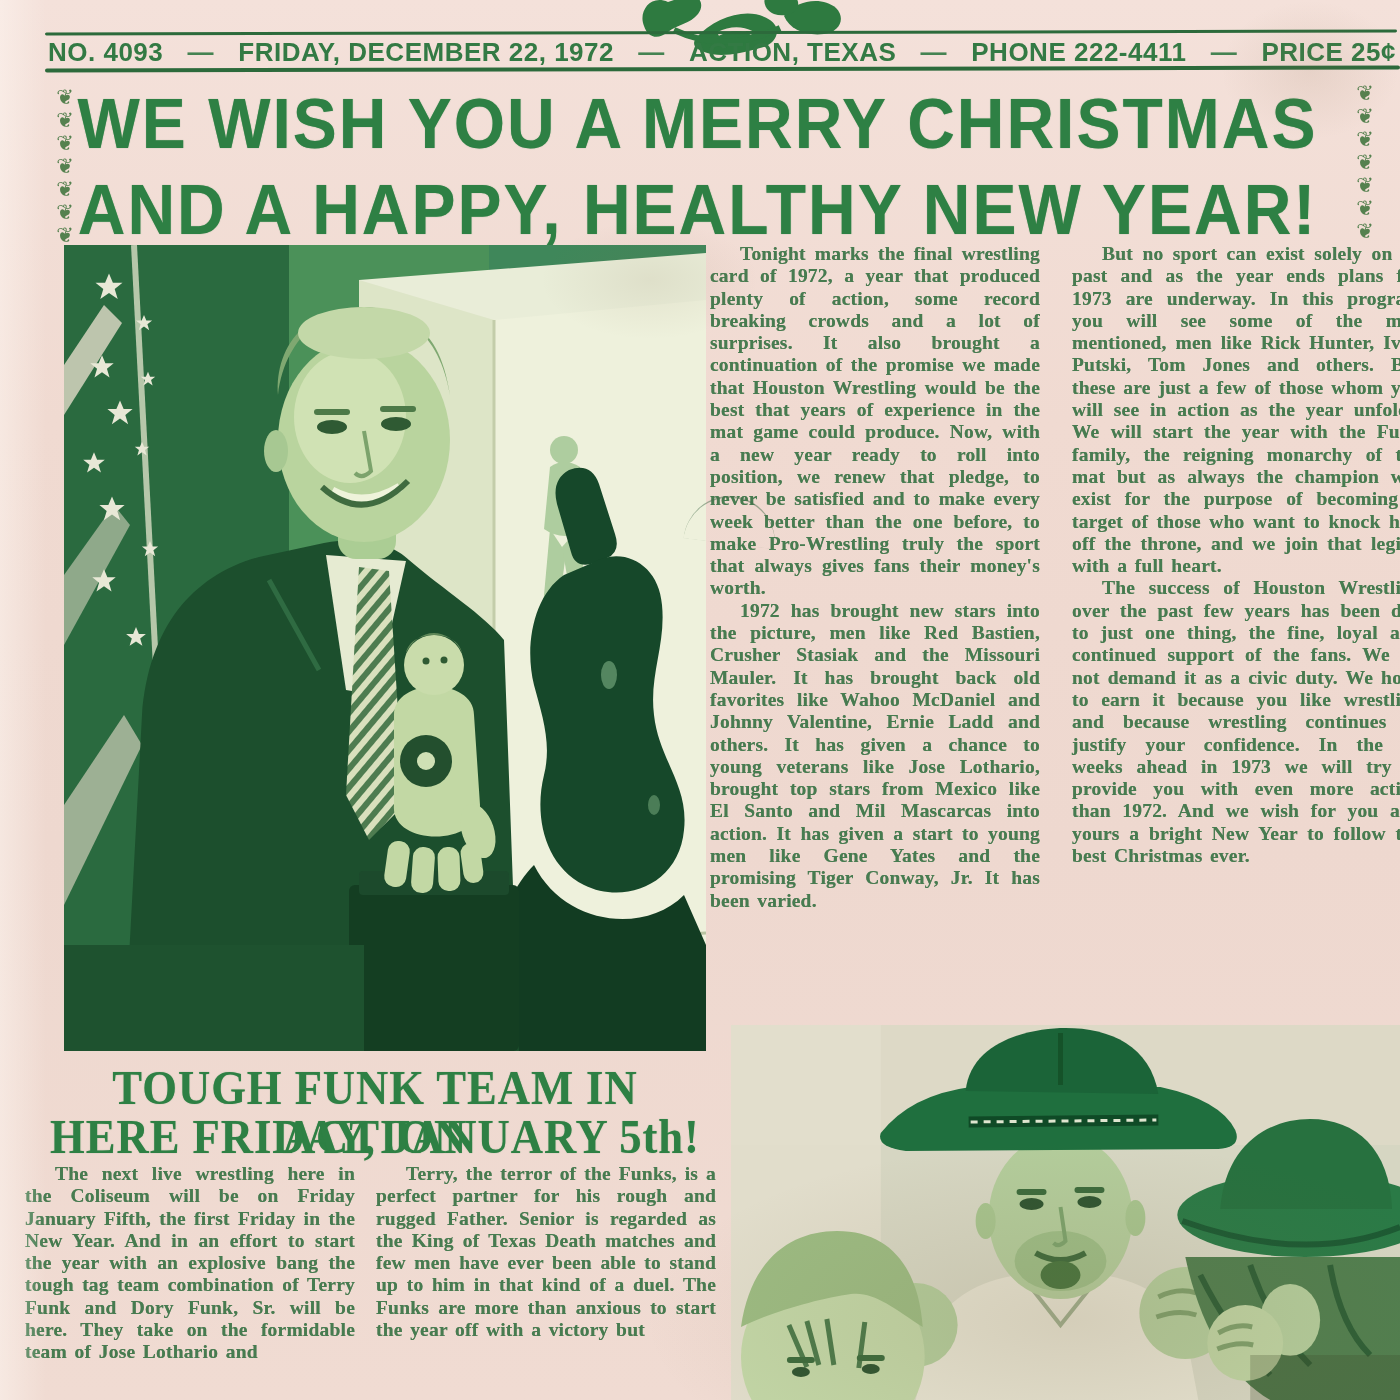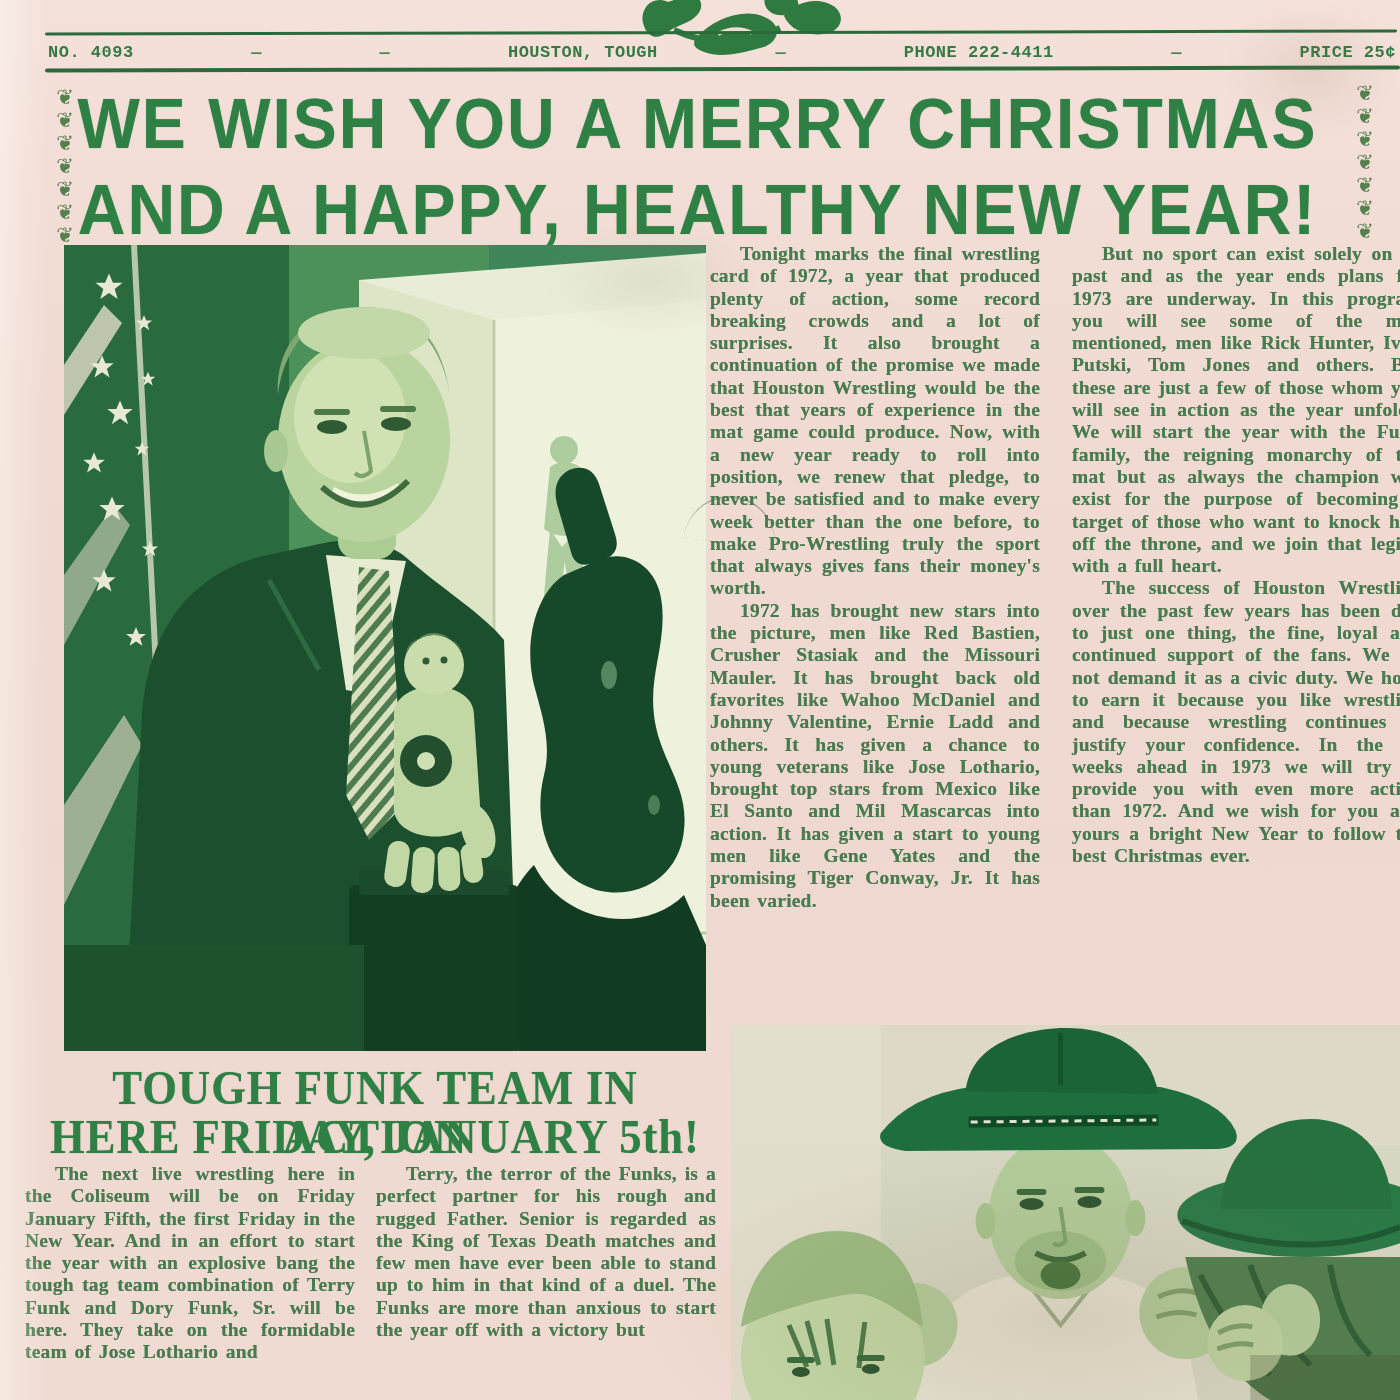--- a/index.html
+++ b/index.html
@@ -11,21 +11,21 @@
        font-family:"Liberation Serif",serif;}
   #page{position:relative;width:1400px;height:1400px;overflow:hidden;
         background:linear-gradient(180deg,#f4e1da 0%,#f0dad1 30%,#eed8cf 60%,#f0dbd2 100%);}
   
   .mast-illo{position:absolute;left:638px;top:0;width:215px;height:72px;}
   .rule{position:absolute;background:var(--ink-rule);border-radius:2px;}
   .rule-top{left:45px;top:31px;width:1352px;height:3px;transform:rotate(-0.12deg);}
   .rule-bottom{left:45px;top:67px;width:1355px;height:3.5px;transform:rotate(-0.12deg);}
   .infobar{position:absolute;left:48px;top:39px;width:1348px;height:26px;
            display:flex;justify-content:space-between;align-items:center;
-           font-family:Liberation Mono, monospace;font-weight:700;font-size:17px;
+           font-family:Liberation Sans, sans-serif;font-weight:700;font-size:26px;
            color:var(--ink-masthead);letter-spacing:0.5px;white-space:nowrap;}
   .infobar .sep{font-weight:700;opacity:.9;}
   .ornament{position:absolute;width:30px;overflow:hidden;text-align:center;
             font-family:"DejaVu Sans",sans-serif;font-size:21px;line-height:23px;
             color:var(--ornament);word-spacing:30px;}
   .orn-left{left:50px;top:86px;height:166px;}
   .orn-right{left:1350px;top:82px;height:160px;}
   .headline{position:absolute;left:55px;width:1285px;text-align:center;
             font-family:"Liberation Sans",sans-serif;font-weight:800;font-size:66px;
             line-height:1;color:var(--ink-headline);letter-spacing:2px;
@@ -76,22 +76,23 @@
     </g>
     <path d="M36,30 C70,46 104,46 142,28" stroke="#2e7a40" stroke-width="6" fill="none"></path>
     <path d="M80,34 C92,28 104,28 114,33" stroke="#f1dcd4" stroke-width="4" fill="none"></path>
   </svg>
 
   <div class="rule rule-top"></div>
 
   <div class="infobar">
     <span>NO. 4093</span>
     <span class="sep">—</span>
-    <span class="sep">—</span>
-    <span>HOUSTON, TOUGH</span>
+    <span>FRIDAY, DECEMBER 22, 1972</span>
+    <span class="sep">—</span>
+    <span>ACTION, TEXAS</span>
     <span class="sep">—</span>
     <span>PHONE 222-4411</span>
     <span class="sep">—</span>
     <span>PRICE 25¢</span>
   </div>
 
   <div class="rule rule-bottom"></div>
 
   <div class="ornament orn-left">❦ ❦ ❦ ❦ ❦ ❦ ❦</div>
   <div class="ornament orn-right">❦ ❦ ❦ ❦ ❦ ❦ ❦</div>

